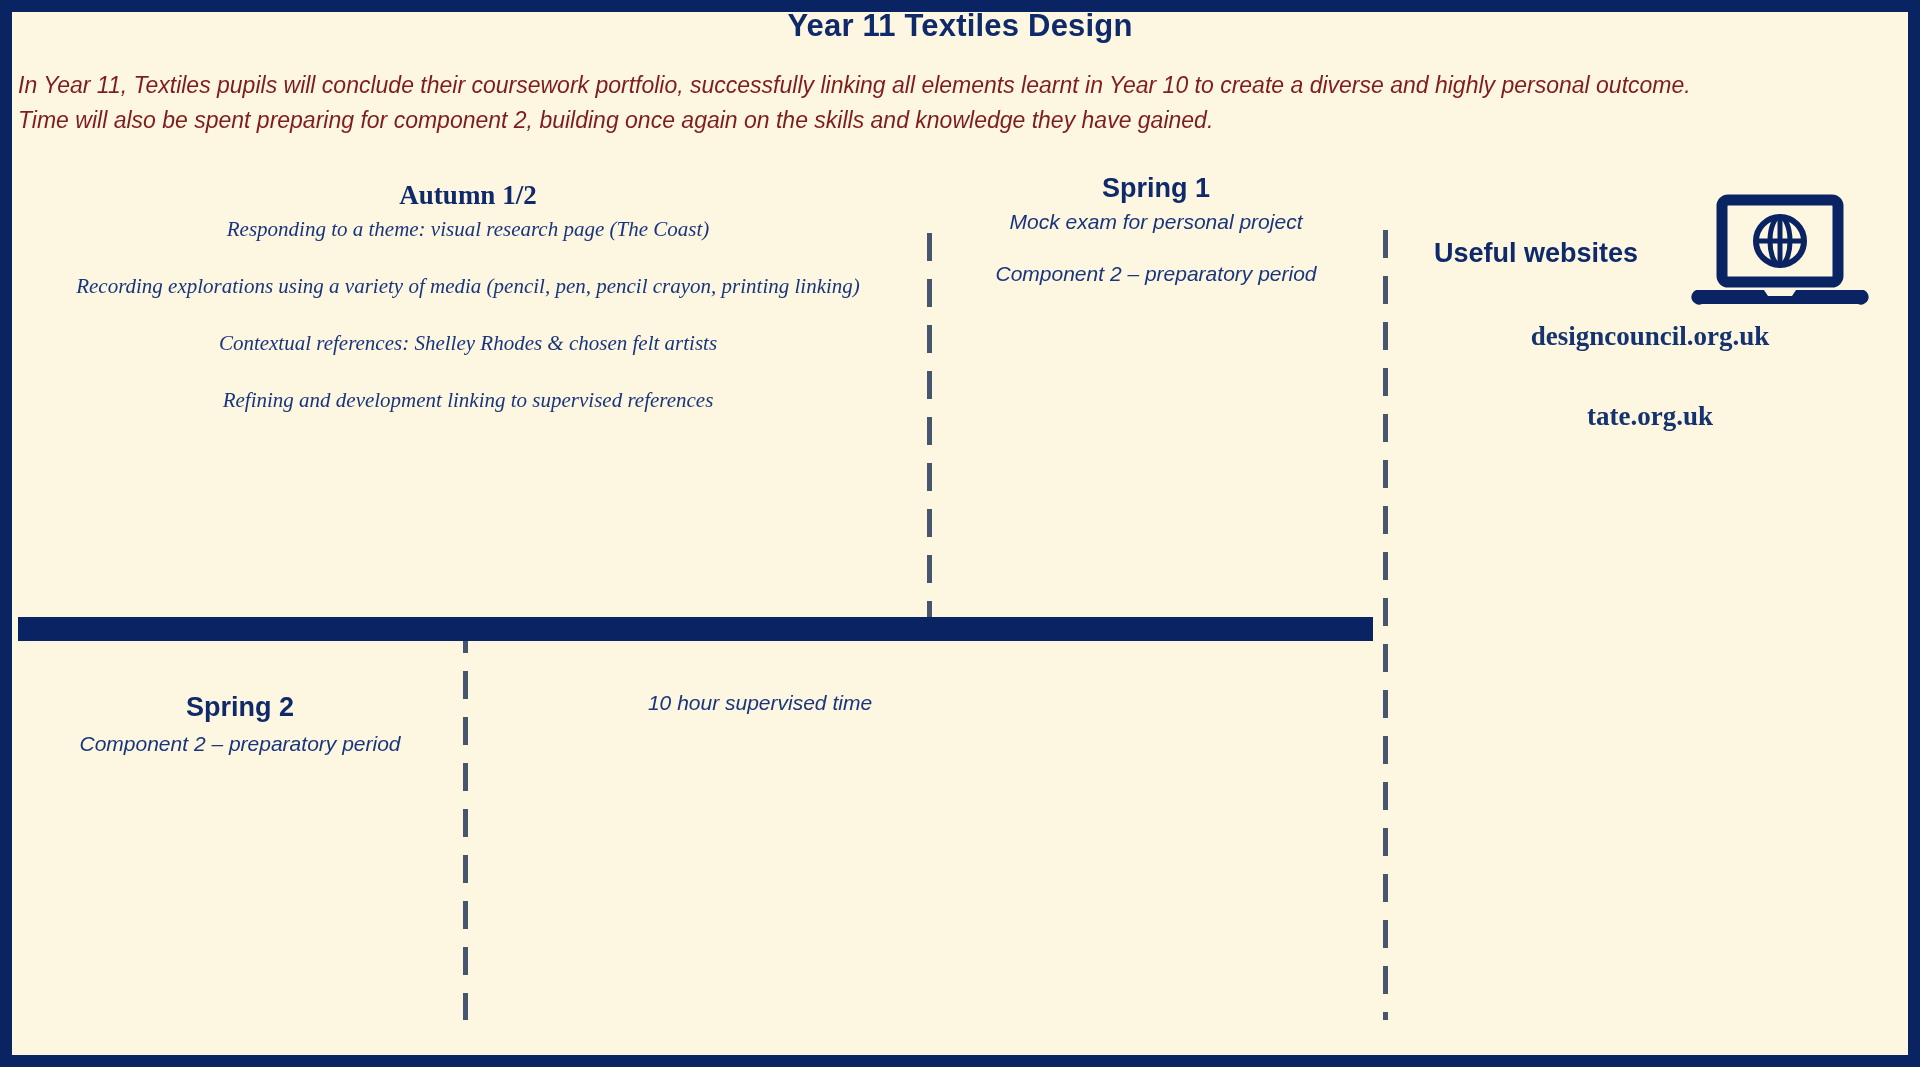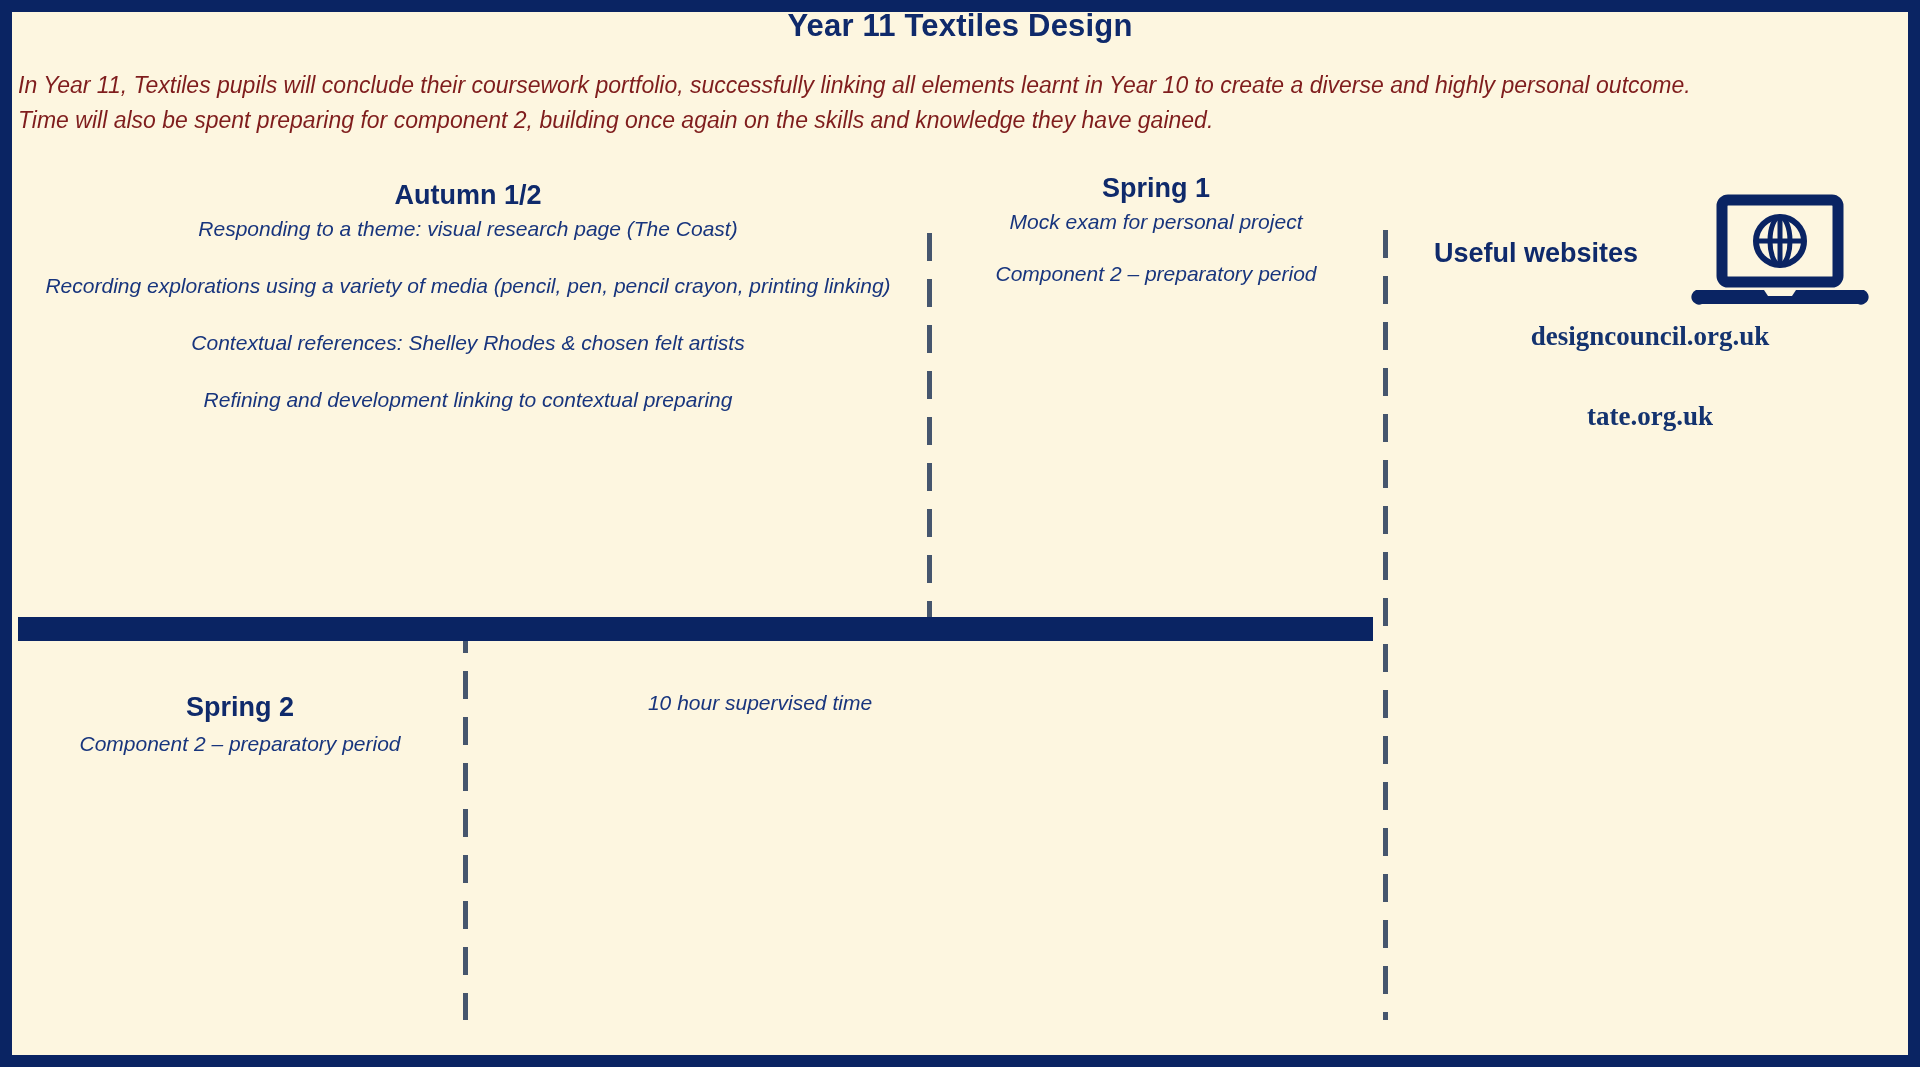--- a/index.html
+++ b/index.html
@@ -99,21 +99,21 @@
   }
   .term-item {
     font-size: 21px;
     font-style: italic;
     color: #18357d;
     line-height: 30px;
     margin: 0 0 26px 0;
   }
   .term-item:last-child { margin-bottom: 0; }
 
-  #term-autumn { left: 18px; top: 178px; width: 900px; }
+  #term-autumn { left: 18px; top: 178px; width: 900px; font-family: Liberation Serif, serif; }
   #term-autumn .term-item { margin-bottom: 27px; }
   #term-autumn .narrow { padding: 0 20px; }
 
   #term-spring1 { left: 940px; top: 171px; width: 432px; }
   #term-spring1 .term-item { margin-bottom: 22px; }
 
   #term-spring2 { left: 30px; top: 690px; width: 420px; }
   #term-spring2 .term-title { margin-bottom: 4px; }
   #term-spring2 .term-item { line-height: 32px; }
 
@@ -179,21 +179,21 @@
     <div class="vdash" id="dash-spring-websites"></div>
     <div class="vdash" id="dash-spring2-summer"></div>
 
     <div class="timeline-bar"></div>
 
     <div class="term" id="term-autumn">
       <div class="term-title">Autumn 1/2</div>
       <p class="term-item">Responding to a theme: visual research page (The Coast)</p>
       <p class="term-item narrow">Recording explorations using a variety of media (pencil, pen, pencil crayon, printing linking)</p>
       <p class="term-item">Contextual references: Shelley Rhodes &amp; chosen felt artists</p>
-      <p class="term-item">Refining and development linking to contextual preparing</p>
+      <p class="term-item">Refining and development linking to supervised references</p>
     </div>
 
     <div class="term" id="term-spring1">
       <div class="term-title">Spring 1</div>
       <p class="term-item">Mock exam for personal project</p>
       <p class="term-item">Component 2 – preparatory period</p>
     </div>
 
     <div class="term" id="term-spring2">
       <div class="term-title">Spring 2</div>

